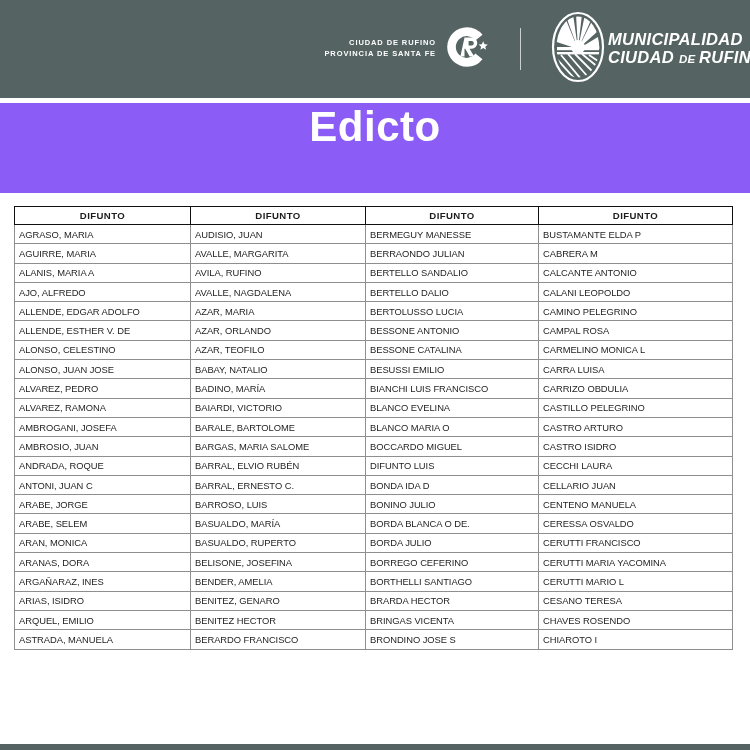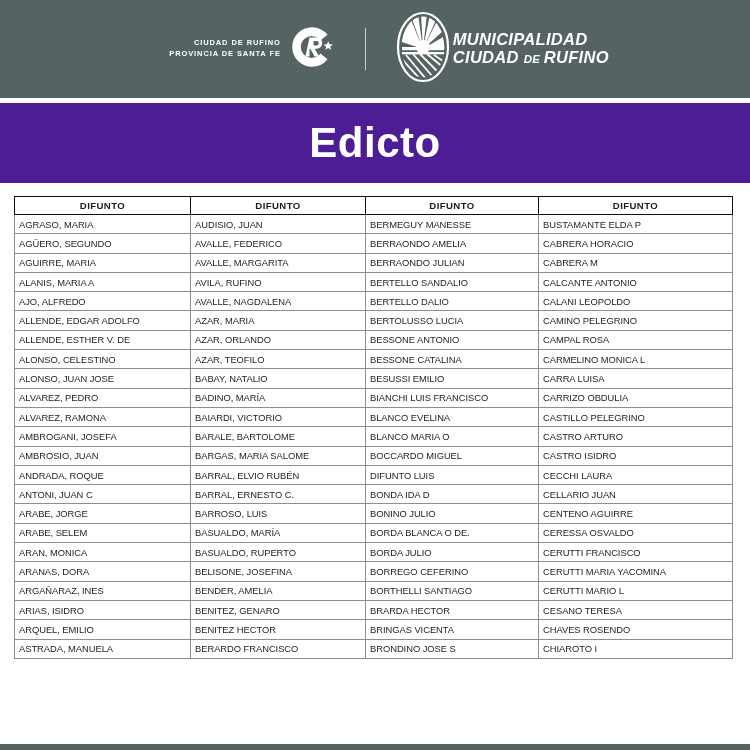--- a/index.html
+++ b/index.html
@@ -15,21 +15,21 @@
     font-family: "Liberation Sans", sans-serif;
     position: relative;
   }
 
   
   .brand-band {
     height: 98px;
     background: #556362;
     display: flex;
     align-items: center;
-    justify-content: center;
+    justify-content: flex-end;
     gap: 0px;
   }
   .brand-inner {
     display: flex;
     align-items: center;
     gap: 14px;
     transform: translateX(14px);
   }
   .rufino-lockup {
     display: flex;
@@ -82,24 +82,23 @@
   }
 
   
   .band-gap {
     height: 5px;
     background: #ffffff;
   }
 
   
   .title-band {
-    height: 80px;
-    background: #4c1d95;
-    display: flex;
-    align-items: center;
+    height: 90px;
+    background: #8b5cf6;
+    display: flex;
     justify-content: center;
   }
   .title-band h1 {
     margin: 0;
     color: #ffffff;
     font-size: 42px;
     font-weight: 700;
     letter-spacing: 0.5px;
     font-family: "Liberation Sans", sans-serif;
   }
@@ -243,26 +242,20 @@
       </tr>
     </thead>
     <tbody id="difuntos-body">
         <tr>
           <td>AGRASO, MARIA</td>
           <td>AUDISIO, JUAN</td>
           <td>BERMEGUY MANESSE</td>
           <td>BUSTAMANTE ELDA P</td>
         </tr>
         <tr>
-          <td>AGÜERO, SEGUNDO</td>
-          <td>AVALLE, FEDERICO</td>
-          <td>BERRAONDO AMELIA</td>
-          <td>CABRERA HORACIO</td>
-        </tr>
-        <tr>
           <td>AGUIRRE, MARIA</td>
           <td>AVALLE, MARGARITA</td>
           <td>BERRAONDO JULIAN</td>
           <td>CABRERA M</td>
         </tr>
         <tr>
           <td>ALANIS, MARIA A</td>
           <td>AVILA, RUFINO</td>
           <td>BERTELLO SANDALIO</td>
           <td>CALCANTE ANTONIO</td>
@@ -330,21 +323,21 @@
         <tr>
           <td>ANTONI, JUAN C</td>
           <td>BARRAL, ERNESTO C.</td>
           <td>BONDA IDA D</td>
           <td>CELLARIO JUAN</td>
         </tr>
         <tr>
           <td>ARABE, JORGE</td>
           <td>BARROSO, LUIS</td>
           <td>BONINO JULIO</td>
-          <td>CENTENO AGUIRRE</td>
+          <td>CENTENO MANUELA</td>
         </tr>
         <tr>
           <td>ARABE, SELEM</td>
           <td>BASUALDO, MARÍA</td>
           <td>BORDA BLANCA O DE.</td>
           <td>CERESSA OSVALDO</td>
         </tr>
         <tr>
           <td>ARAN, MONICA</td>
           <td>BASUALDO, RUPERTO</td>

